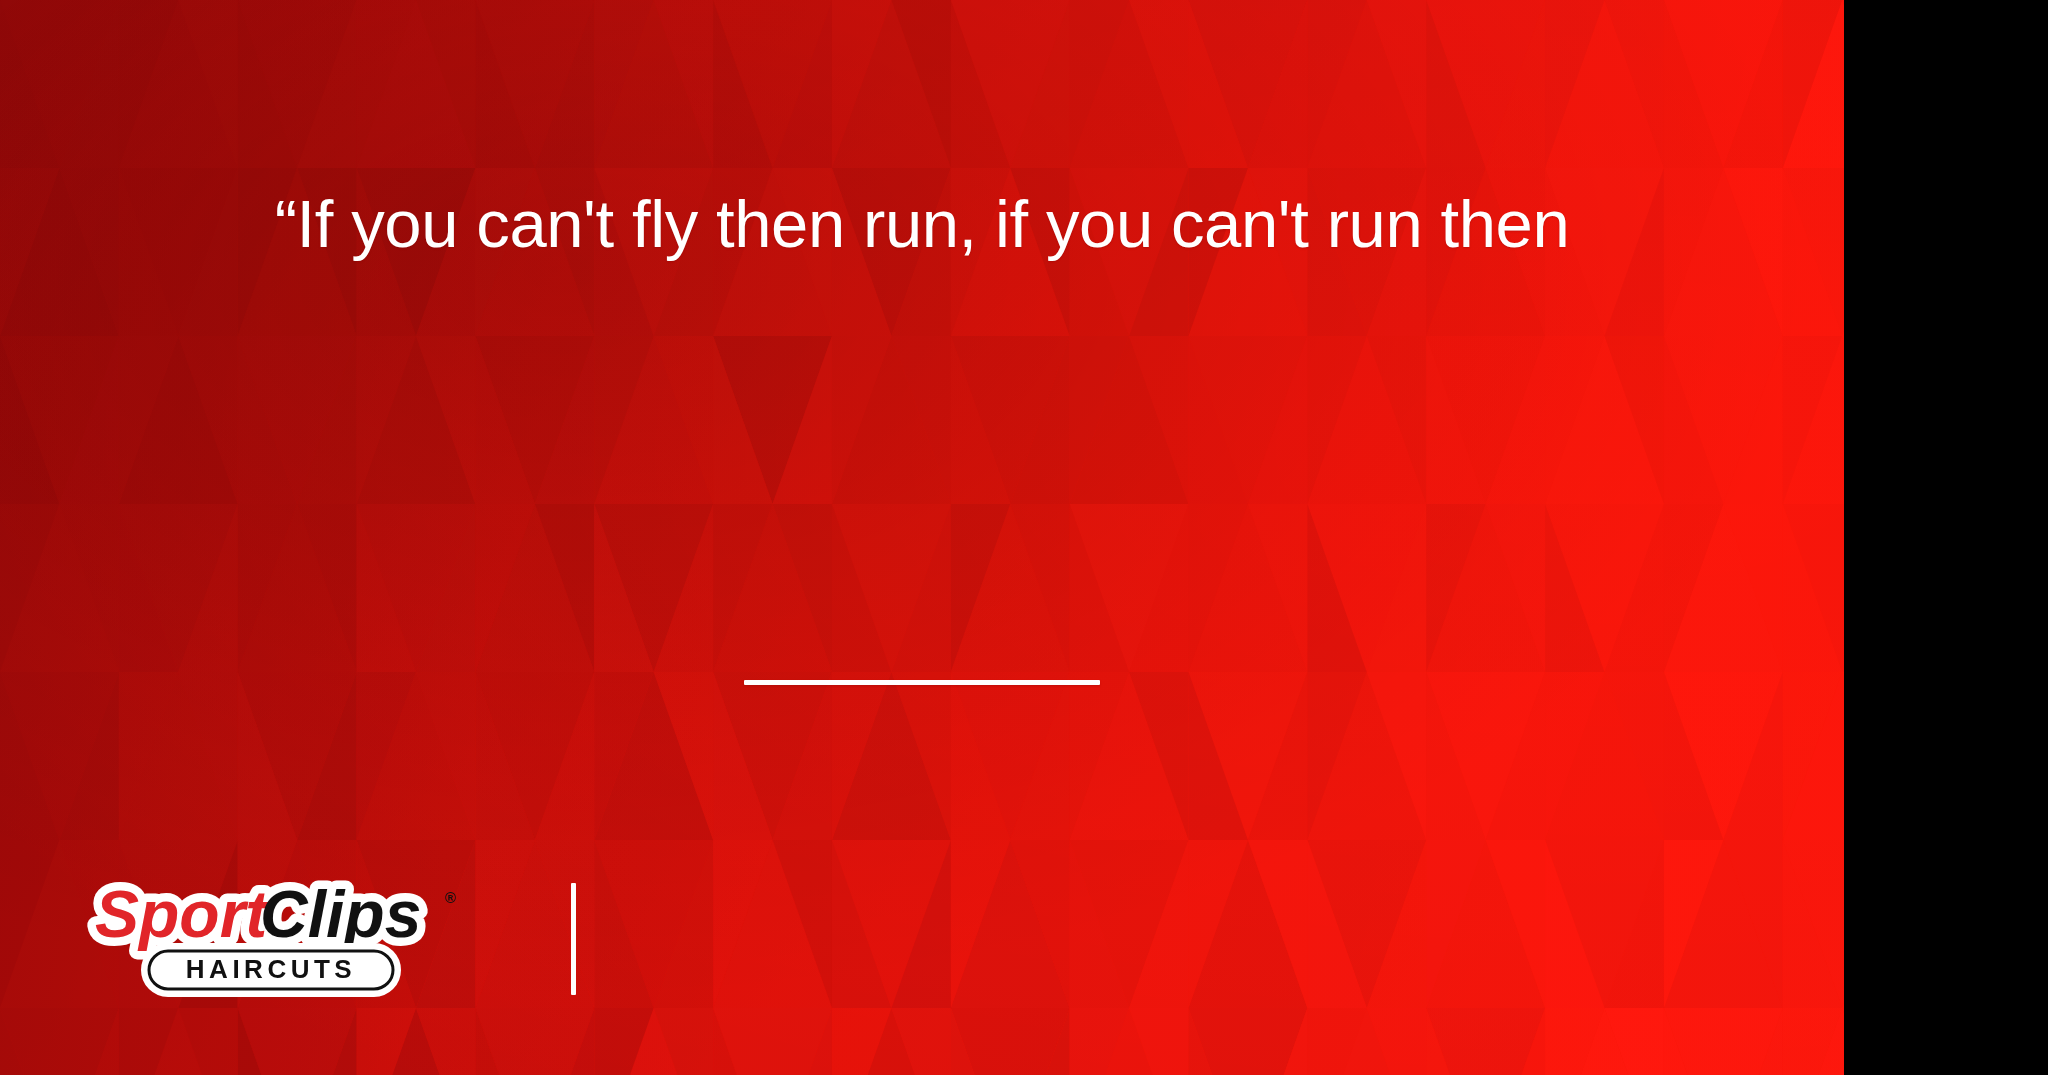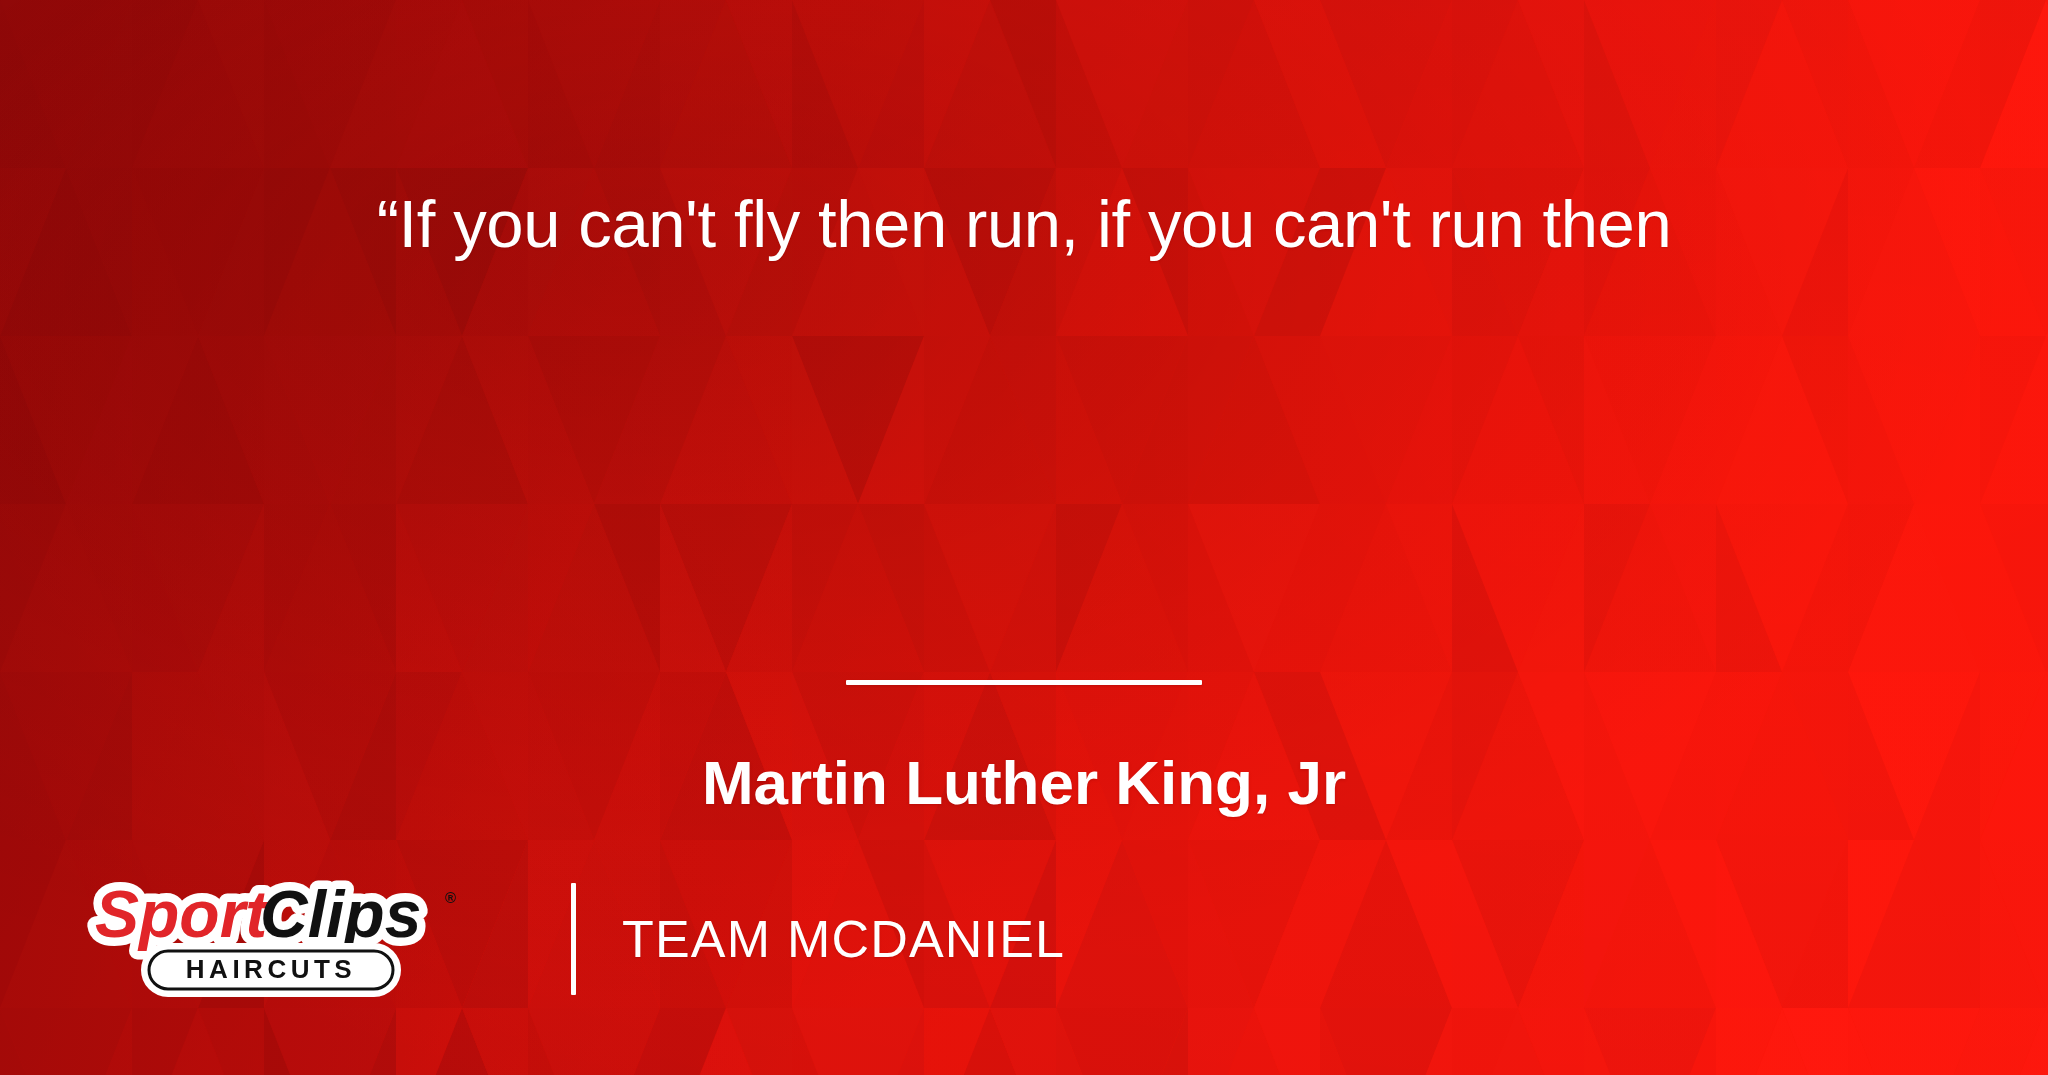--- a/index.html
+++ b/index.html
@@ -3,21 +3,21 @@
 <meta charset="utf-8">
 <title>Motivational Quote Graphic</title>
 <style>
   html, body {
     margin: 0;
     padding: 0;
     background: #000;
   }
   #stage {
     position: relative;
-    width: 2048px;
+    width: 1844px;
     height: 1075px;
     overflow: hidden;
     font-family: "Liberation Sans", sans-serif;
     background: #d40d0a;
   }
 
   
   #bg-poly {
     position: absolute;
     inset: 0;
@@ -763,23 +763,20 @@
   <div id="content">
 
     <div class="quote-block">
       <div class="quote-line">“If you can't fly then run, if you can't run then</div>
     </div>
 
     <div class="divider-wrap">
       <div class="divider-rule"></div>
     </div>
 
-    <div class="attribution">
-      <div class="attribution-name">Martin Luther King, Jr</div>
-    </div>
 
     <div id="footer">
 
       <div class="logo">
         <svg viewBox="0 0 440 128" aria-hidden="true">
           <defs>
             
           </defs>
 
           <g font-family="Liberation Sans, sans-serif" font-size="66" font-weight="700" font-style="italic">
@@ -797,17 +794,16 @@
           <g>
             <rect x="60" y="74" width="248" height="42" rx="21" ry="21" fill="#ffffff" stroke="#ffffff" stroke-width="12"></rect>
             <rect x="62" y="76" width="244" height="38" rx="19" ry="19" fill="#ffffff" stroke="#111111" stroke-width="3"></rect>
             <text x="184" y="103" text-anchor="middle" font-family="Liberation Sans, sans-serif" font-size="26" font-weight="700" letter-spacing="4.5" fill="#111111">HAIRCUTS</text>
           </g>
         </svg>
       </div>
 
       <div class="footer-divider"></div>
 
-      <div class="team-name">TEAM MCDANIEL</div>
     </div>
 
   </div>
 </div>
 
 </body></html>

